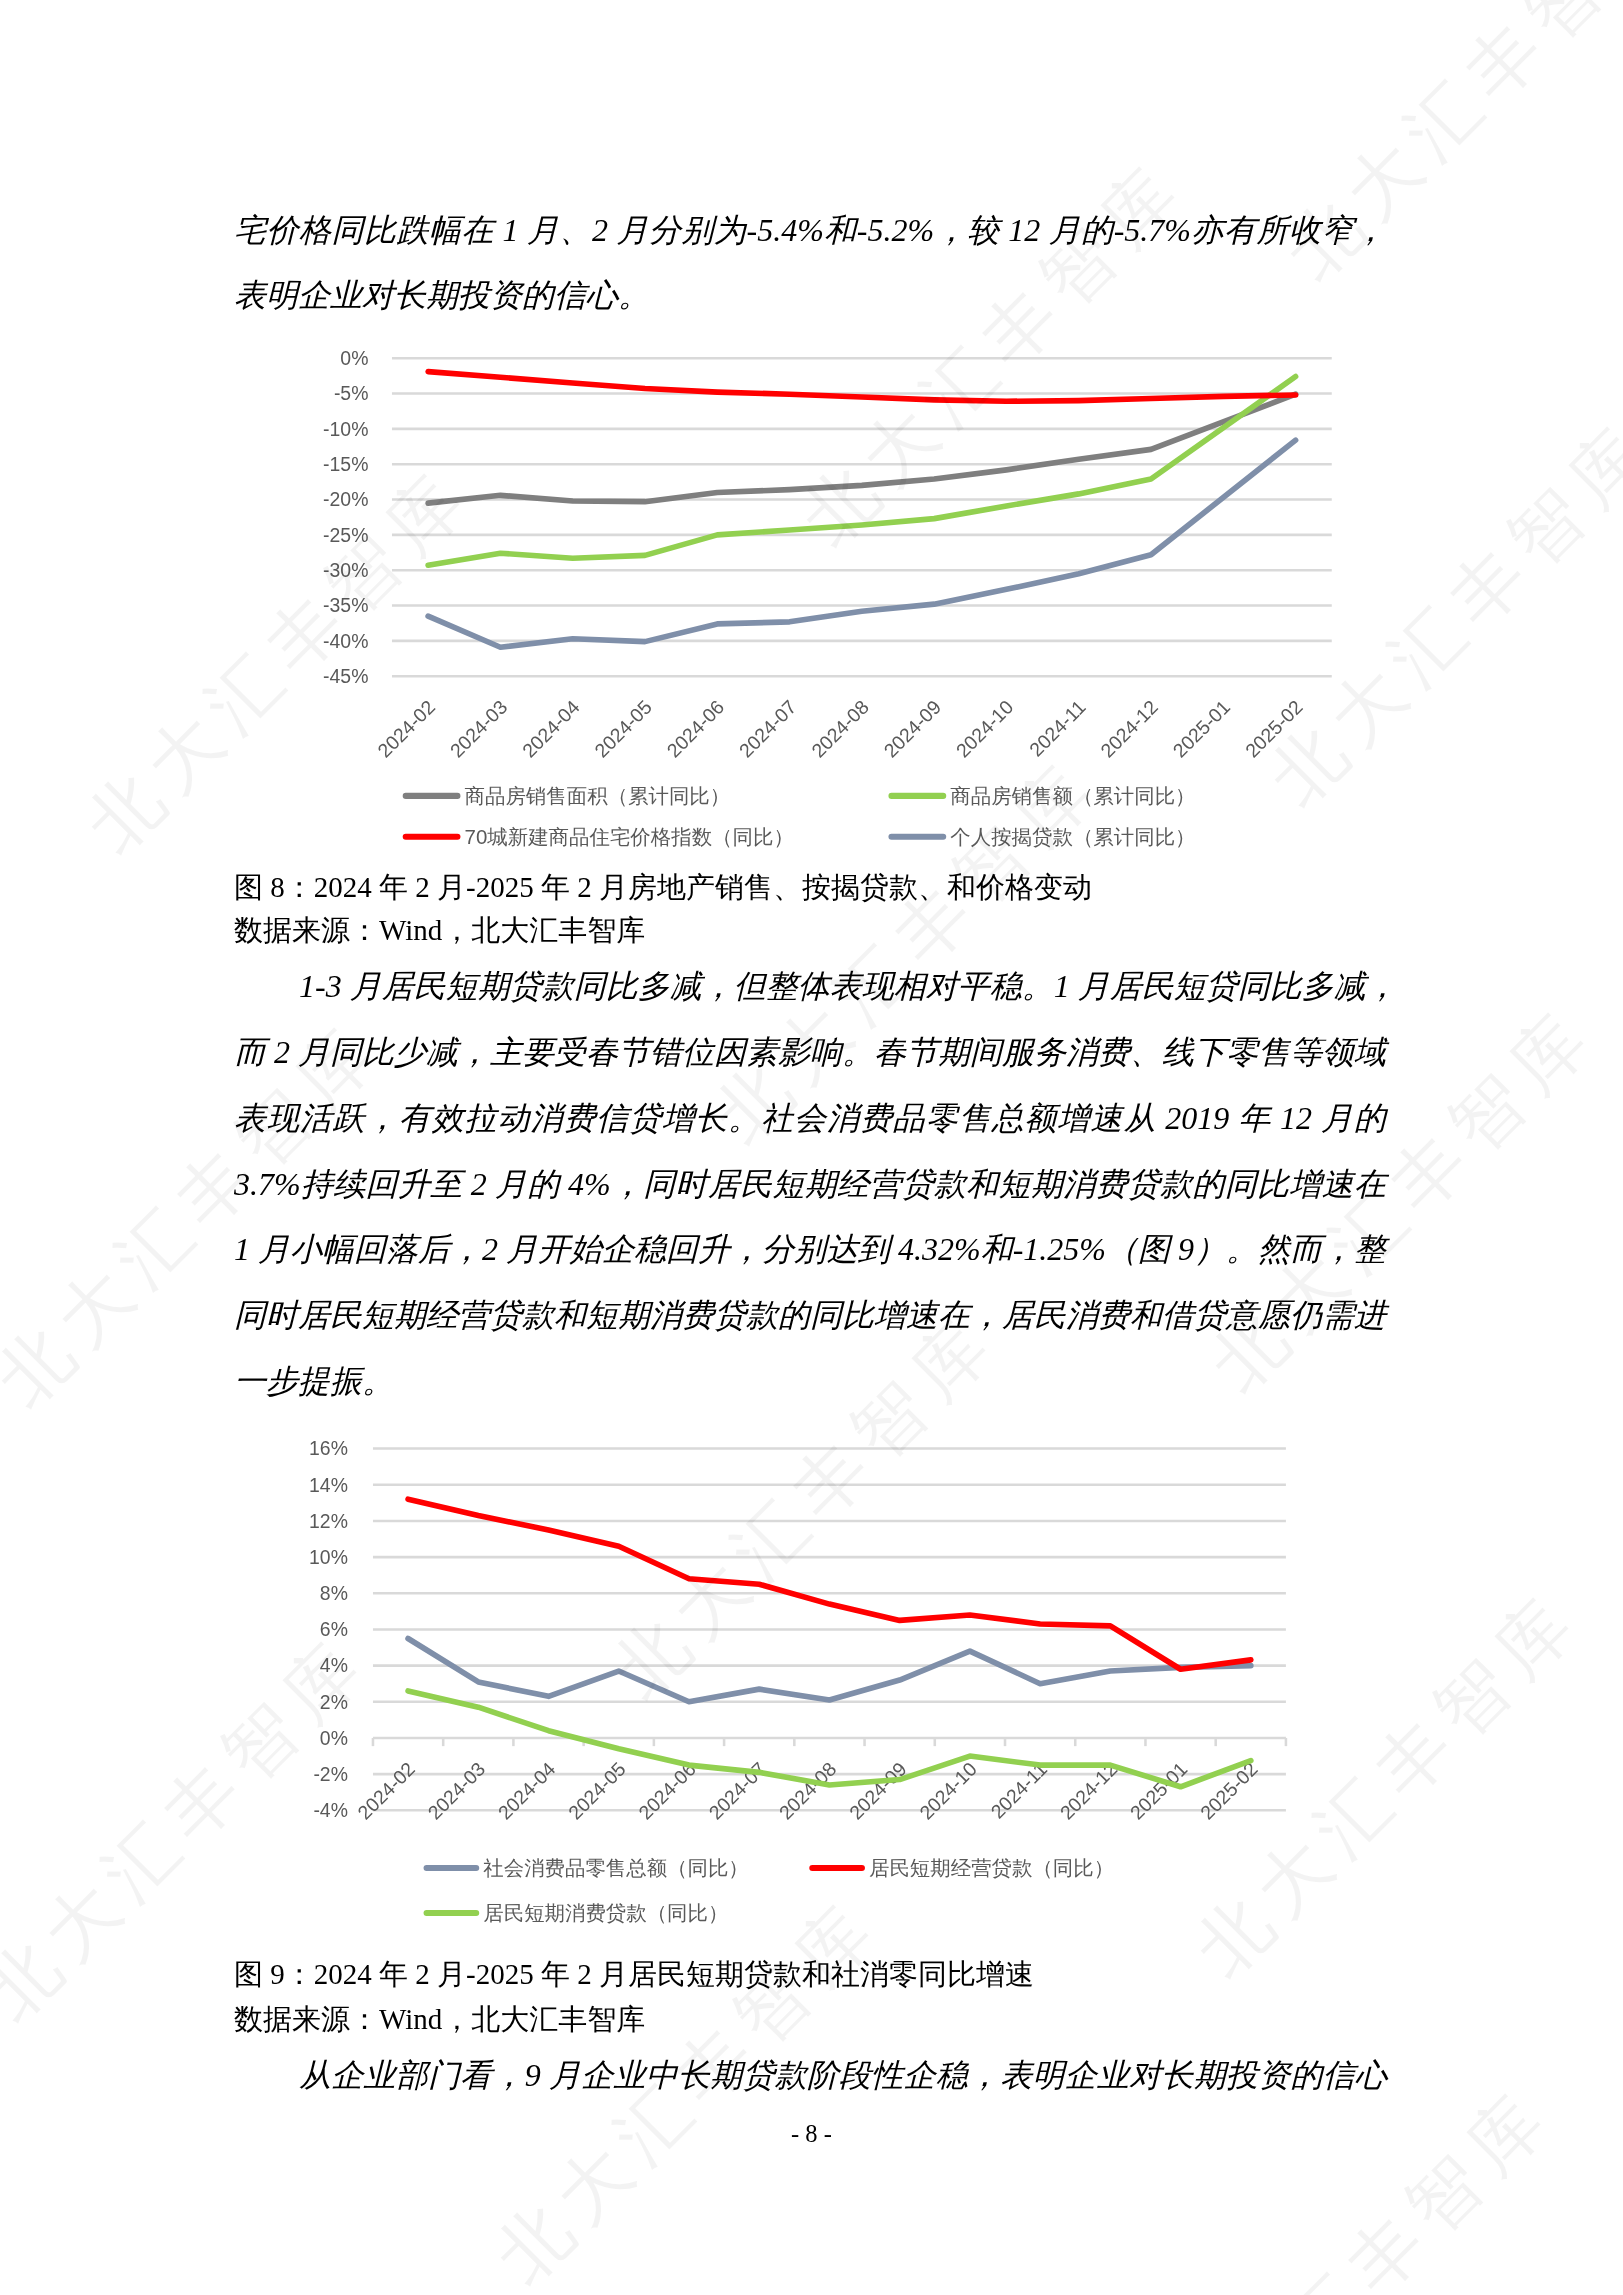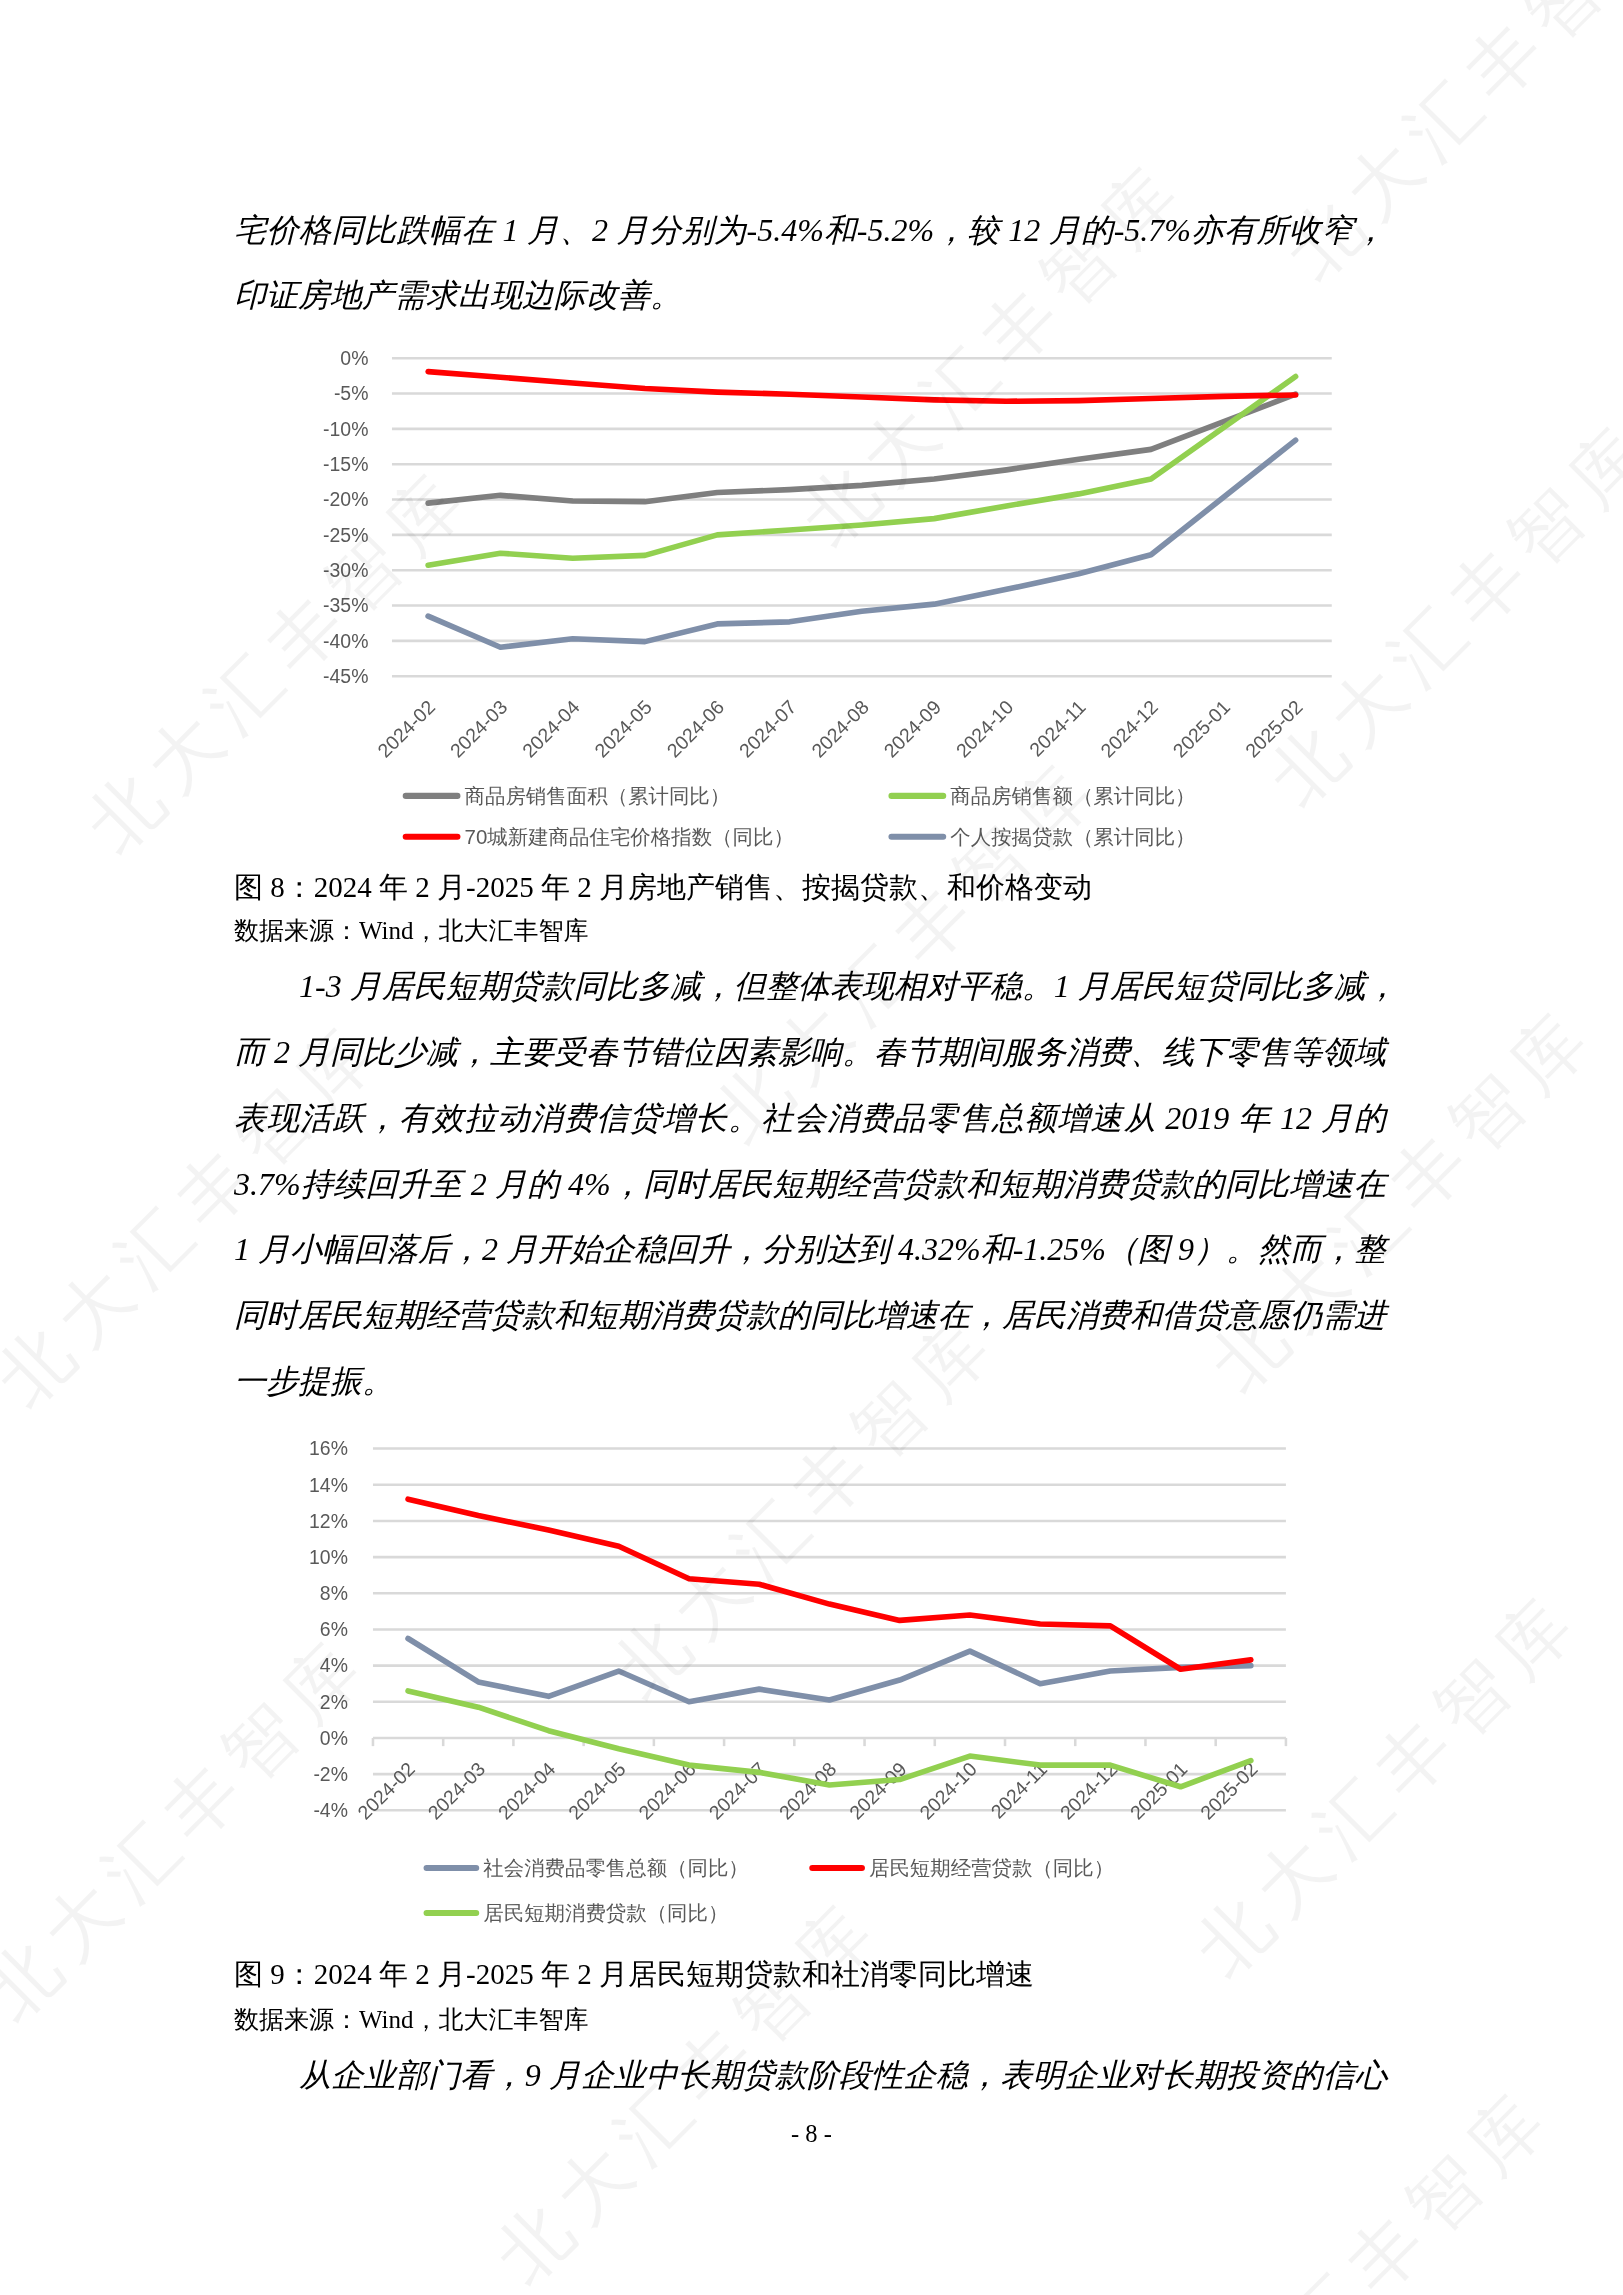--- a/index.html
+++ b/index.html
@@ -13,40 +13,40 @@
   }
   .full { left: 234px; width: 1152px; }
   .indent { left: 299px; width: 1088px; }
   .last { text-align-last: left; text-align: left; }
   .caption {
     position: absolute; left: 234px; height: 41px; line-height: 41px;
     font-size: 29px; font-weight: normal; white-space: nowrap;
   }
   .source {
     position: absolute; left: 234px; height: 41px; line-height: 41px;
-    font-size: 25px; white-space: nowrap;
+    font-size: 29px; white-space: nowrap;
   }
   .page-number {
     position: absolute; left: 0; width: 1623px; top: 2118px; height: 31px;
     line-height: 31px; text-align: center; font-size: 24.5px;
   }
   svg.chart { position: absolute; overflow: visible; }
   svg .tick { font-family: "Liberation Sans", "DejaVu Sans", sans-serif; font-size: 38px; fill: #595959; }
   svg .legend { font-family: "Liberation Sans", "DejaVu Sans", sans-serif; font-size: 40px; fill: #595959; }
   .watermark {
     position: absolute; font-size: 72px; letter-spacing: 12.3px; white-space: nowrap;
     color: #000000; opacity: 0.045; transform: translate(-50%, -50%) rotate(-45deg);
     pointer-events: none; font-family: "Liberation Serif", serif;
   }
 </style>
 </head>
 <body>
 
 <div class="line full" style="top:207px">宅价格同比跌幅在 1 月、2 月分别为-5.4%和-5.2%，较 12 月的-5.7%亦有所收窄，</div>
-<div class="line full last" style="top:272px">印证房地产需求出现边际改善。</div>
+<div class="line full last" style="top:272px">表明企业对长期投资的信心。</div>
 
 <svg class="chart" id="chart-fig8" style="left:286px; top:327px; width:1074px; height:542px;" viewBox="560 640 2100 1060">
     <g>
       <line x1="767" x2="2605" y1="701" y2="701" stroke="#d9d9d9" stroke-width="5"></line>
       <line x1="767" x2="2605" y1="770.1111111111111" y2="770.1111111111111" stroke="#d9d9d9" stroke-width="5"></line>
       <line x1="767" x2="2605" y1="839.2222222222222" y2="839.2222222222222" stroke="#d9d9d9" stroke-width="5"></line>
       <line x1="767" x2="2605" y1="908.3333333333334" y2="908.3333333333334" stroke="#d9d9d9" stroke-width="5"></line>
       <line x1="767" x2="2605" y1="977.4444444444445" y2="977.4444444444445" stroke="#d9d9d9" stroke-width="5"></line>
       <line x1="767" x2="2605" y1="1046.5555555555557" y2="1046.5555555555557" stroke="#d9d9d9" stroke-width="5"></line>
       <line x1="767" x2="2605" y1="1115.6666666666667" y2="1115.6666666666667" stroke="#d9d9d9" stroke-width="5"></line>

